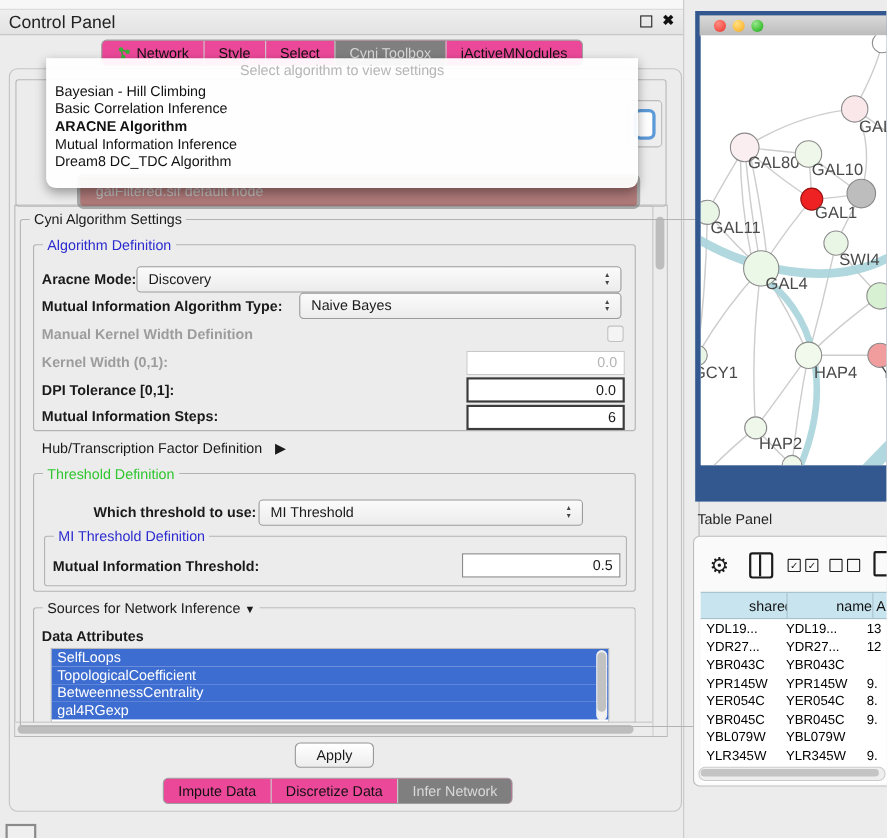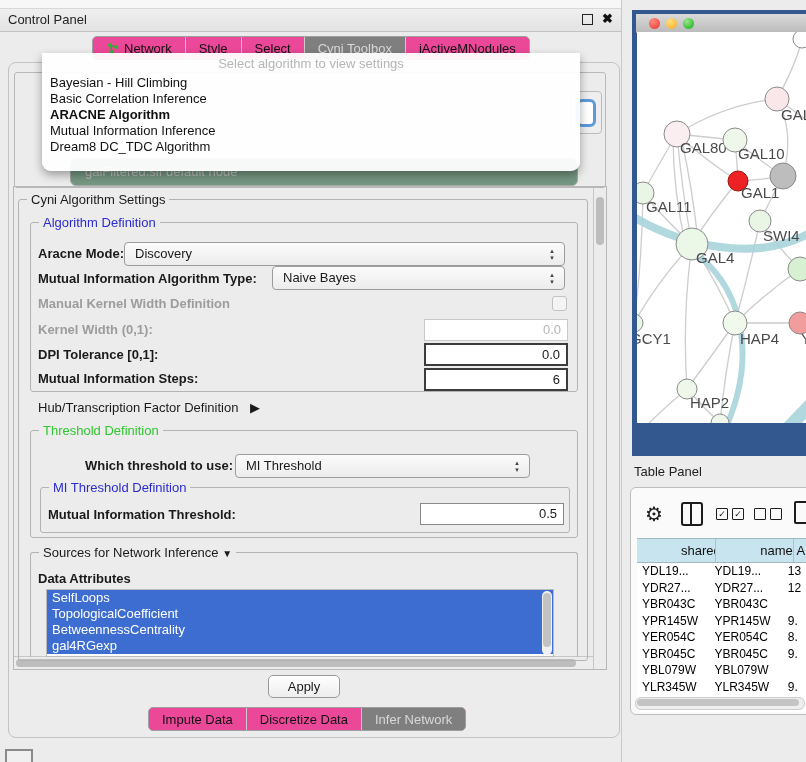--- a/index.html
+++ b/index.html
@@ -4,21 +4,21 @@
 <style>
   html,body{margin:0;padding:0;background:#ececec;}
   .stage{position:relative;width:806px;height:762px;overflow:hidden;
          font-family:"Liberation Sans",sans-serif;font-size:13px;color:#1a1a1a;
          -webkit-font-smoothing:antialiased;}
   .abs{position:absolute;}
   
   .top-strip{left:0;top:0;width:621px;height:8px;background:#f7f7f7;border-bottom:1px solid #d8d8d8;}
   .titlebar{left:0;top:9px;width:621px;height:22px;background:linear-gradient(#efefef,#e3e3e3);
             border-bottom:1px solid #c2c2c2;}
-  .titlebar .t{position:absolute;left:8px;top:3px;font-size:13px;color:#222;}
+  .titlebar .t{position:absolute;left:8px;top:3px;font-size:16px;color:#222;}
   .win-min{position:absolute;right:28px;top:5px;width:9px;height:9px;border:1.6px solid #222;}
   .win-close{position:absolute;right:8px;top:2px;font-size:13px;font-weight:bold;color:#111;}
   .vdivider{left:621px;top:0;width:1px;height:762px;background:#c9c9c9;}
   
   .tabbar{display:flex;border:1px solid #9f9f9f;border-radius:5px;overflow:hidden;background:#ec4899;height:22px;}
   .tab{display:flex;align-items:center;padding:0 13px;border-left:1px solid #cccccc;color:#111;}
   .tab:first-child{border-left:none;}
   .tab.sel{background:#7f7f7f;color:#d9d9d9;}
   .net-ico{margin-right:5px;}
   
@@ -39,22 +39,22 @@
          text-align:right;padding:0 6px;}
   .field.strong{border:2px solid #3c3c3c;height:19px;line-height:19px;}
   .field.ghosted{color:#b4b4b4;}
   .checkbox{position:absolute;width:13px;height:13px;border:1px solid #c2c2c2;border-radius:3px;background:#f4f4f4;}
   
   .popup{left:42px;top:53px;width:538px;height:118px;background:rgba(255,255,255,0.94);
          border-radius:0 0 9px 9px;box-shadow:0 4px 10px rgba(0,0,0,0.35);z-index:30;}
   .popup .prompt{height:22px;line-height:22px;text-align:center;color:#b5b5b5;}
   .dd-item{height:16px;line-height:16px;padding-left:8px;color:#111;white-space:nowrap;}
   .dd-item.selbold{font-weight:bold;}
-  .ghost-combo{left:70px;top:158px;width:492px;height:26px;border:1px solid #737373;border-radius:6px;
-               background:#14532d;color:#999;line-height:26px;padding-left:14px;opacity:0.55;z-index:5;}
+  .ghost-combo{left:70px;top:158px;width:492px;height:26px;border:3px solid #737373;border-radius:6px;
+               background:#7f1d1d;color:#999;line-height:26px;padding-left:14px;opacity:0.55;z-index:5;}
   .hidden-gb{left:14px;top:72px;width:590px;height:114px;border:1px solid #b8b8b8;border-radius:3px;z-index:1;}
   .mini-blue-wrap{left:570px;top:91px;width:30px;height:41px;border:1px solid #bbb;border-radius:4px;background:#eee;z-index:2;}
   .mini-blue{position:absolute;left:5px;top:7px;width:14px;height:22px;border:3px solid #5c9ad8;border-radius:6px;background:#fff;}
   
   .scrollc{left:13px;top:186px;width:592px;height:482px;border:1px solid #b8b8b8;background:#ececec;}
   .vscroll{position:absolute;right:0;top:0;width:12px;height:100%;border-left:1px solid #c6c6c6;background:#ececec;}
   .vthumb{position:absolute;left:1.5px;top:10px;width:8px;height:48px;border-radius:5px;background:#bdbdbd;}
   .hscroll{position:absolute;left:0;bottom:0;height:12px;width:579px;border-top:1px solid #c6c6c6;background:#ececec;}
   .hthumb{position:absolute;left:2px;top:1.5px;height:8px;width:560px;border-radius:5px;background:#bdbdbd;}
   
@@ -146,21 +146,21 @@
 
   <div class="abs scrollc">
     <div class="vscroll">
         <div class="vthumb"></div>
       </div>
     <div class="hscroll">
         <div class="hthumb"></div>
       </div>
   </div>
 
-  <div class="abs gb" style="left:18px;top:199px;width:568px;height:460px;">
+  <div class="abs gb" style="left:18px;top:199px;width:568px;height:460px;padding-left:48px;">
     <span class="gb-title">Cyni Algorithm Settings</span>
   </div>
 
   <div class="abs gb" style="left:30px;top:222px;width:546px;height:168px;">
     <span class="gb-title t-blue">Algorithm Definition</span>
   </div>
   <span class="lbl b" style="left:38px;top:246px;">Aracne Mode:</span>
   <div class="combo" style="left:124px;top:242px;width:429px;">
     <span>Discovery</span>
     <span class="spin">▴<br>▾</span>

